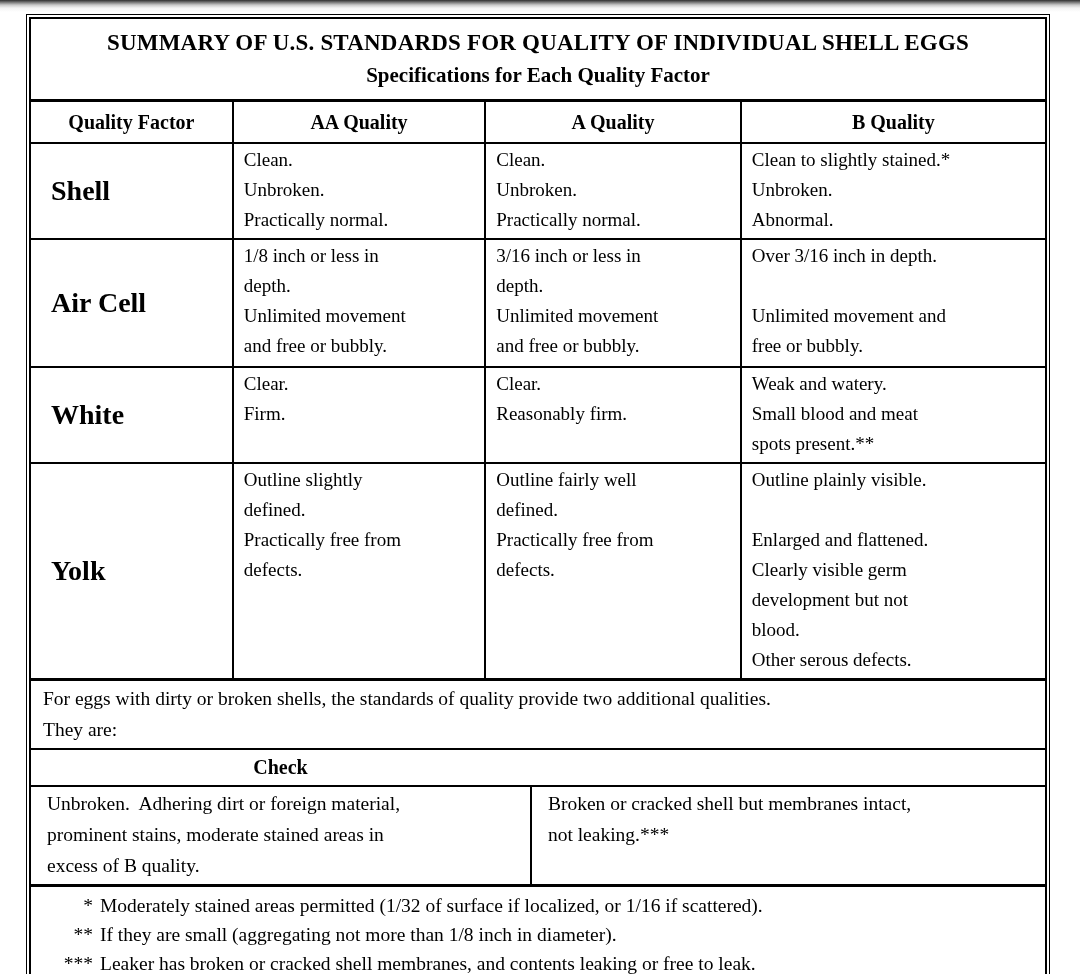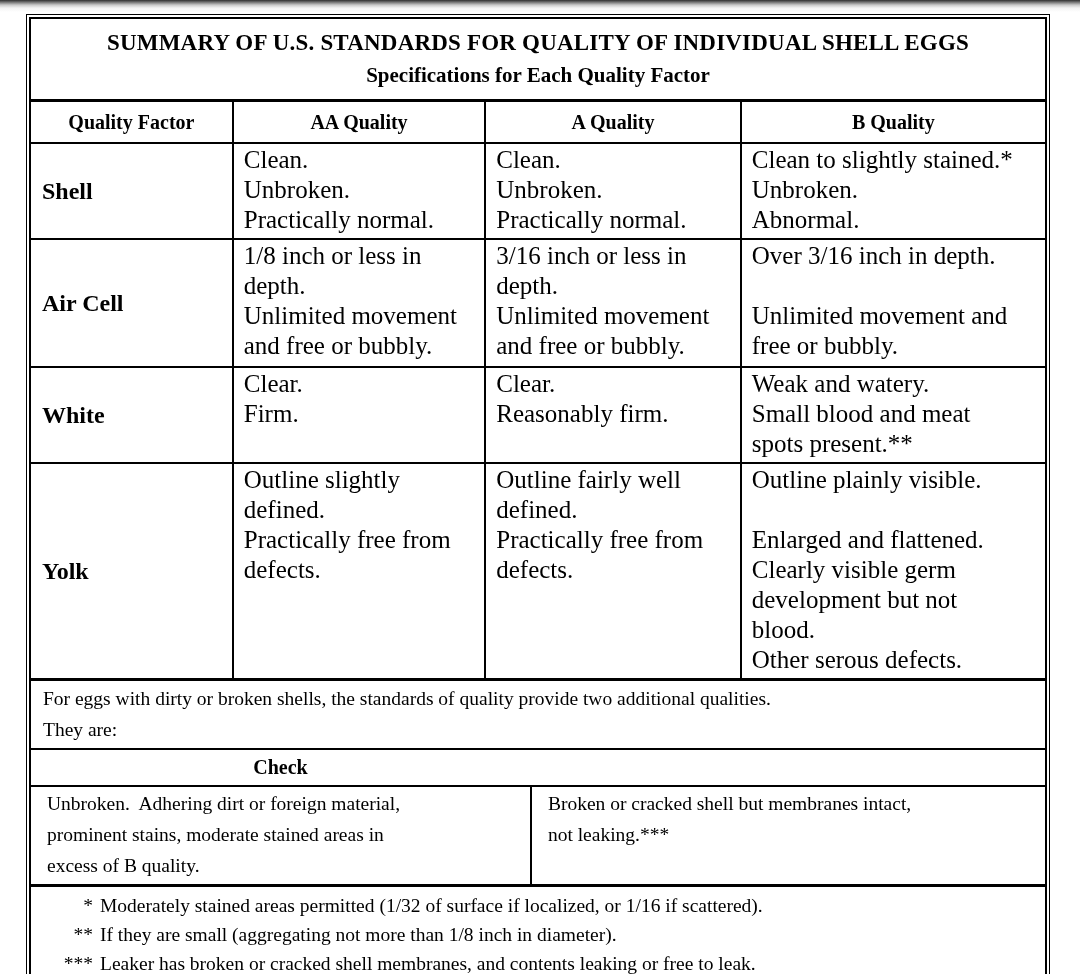--- a/index.html
+++ b/index.html
@@ -59,27 +59,28 @@
   .head-cell + .head-cell { border-left: 2px solid #000; }
   
   .factor-row {
     display: grid;
     grid-template-columns: 19.8% 24.9% 25.2% 30.1%;
     border-bottom: 2px solid #000;
   }
   .factor-row.last { border-bottom: 3px solid #000; }
   .factor-cell {
     font-weight: bold;
-    font-size: 24px;
+    font-size: 28px;
     display: flex;
     align-items: center;
     padding: 2px 6px 2px 11px;
+    margin-left: 9px;
   }
   .spec-cell {
-    font-size: 25px;
+    font-size: 19px;
     line-height: 30px;
     padding: 1px 6px 3px 10px;
     white-space: pre-line;
     border-left: 2px solid #000;
   }
   .row-shell   { min-height: 92px; }
   .row-aircell { min-height: 128px; }
   .row-white   { min-height: 90px; }
   .row-yolk    { min-height: 205px; }
   

